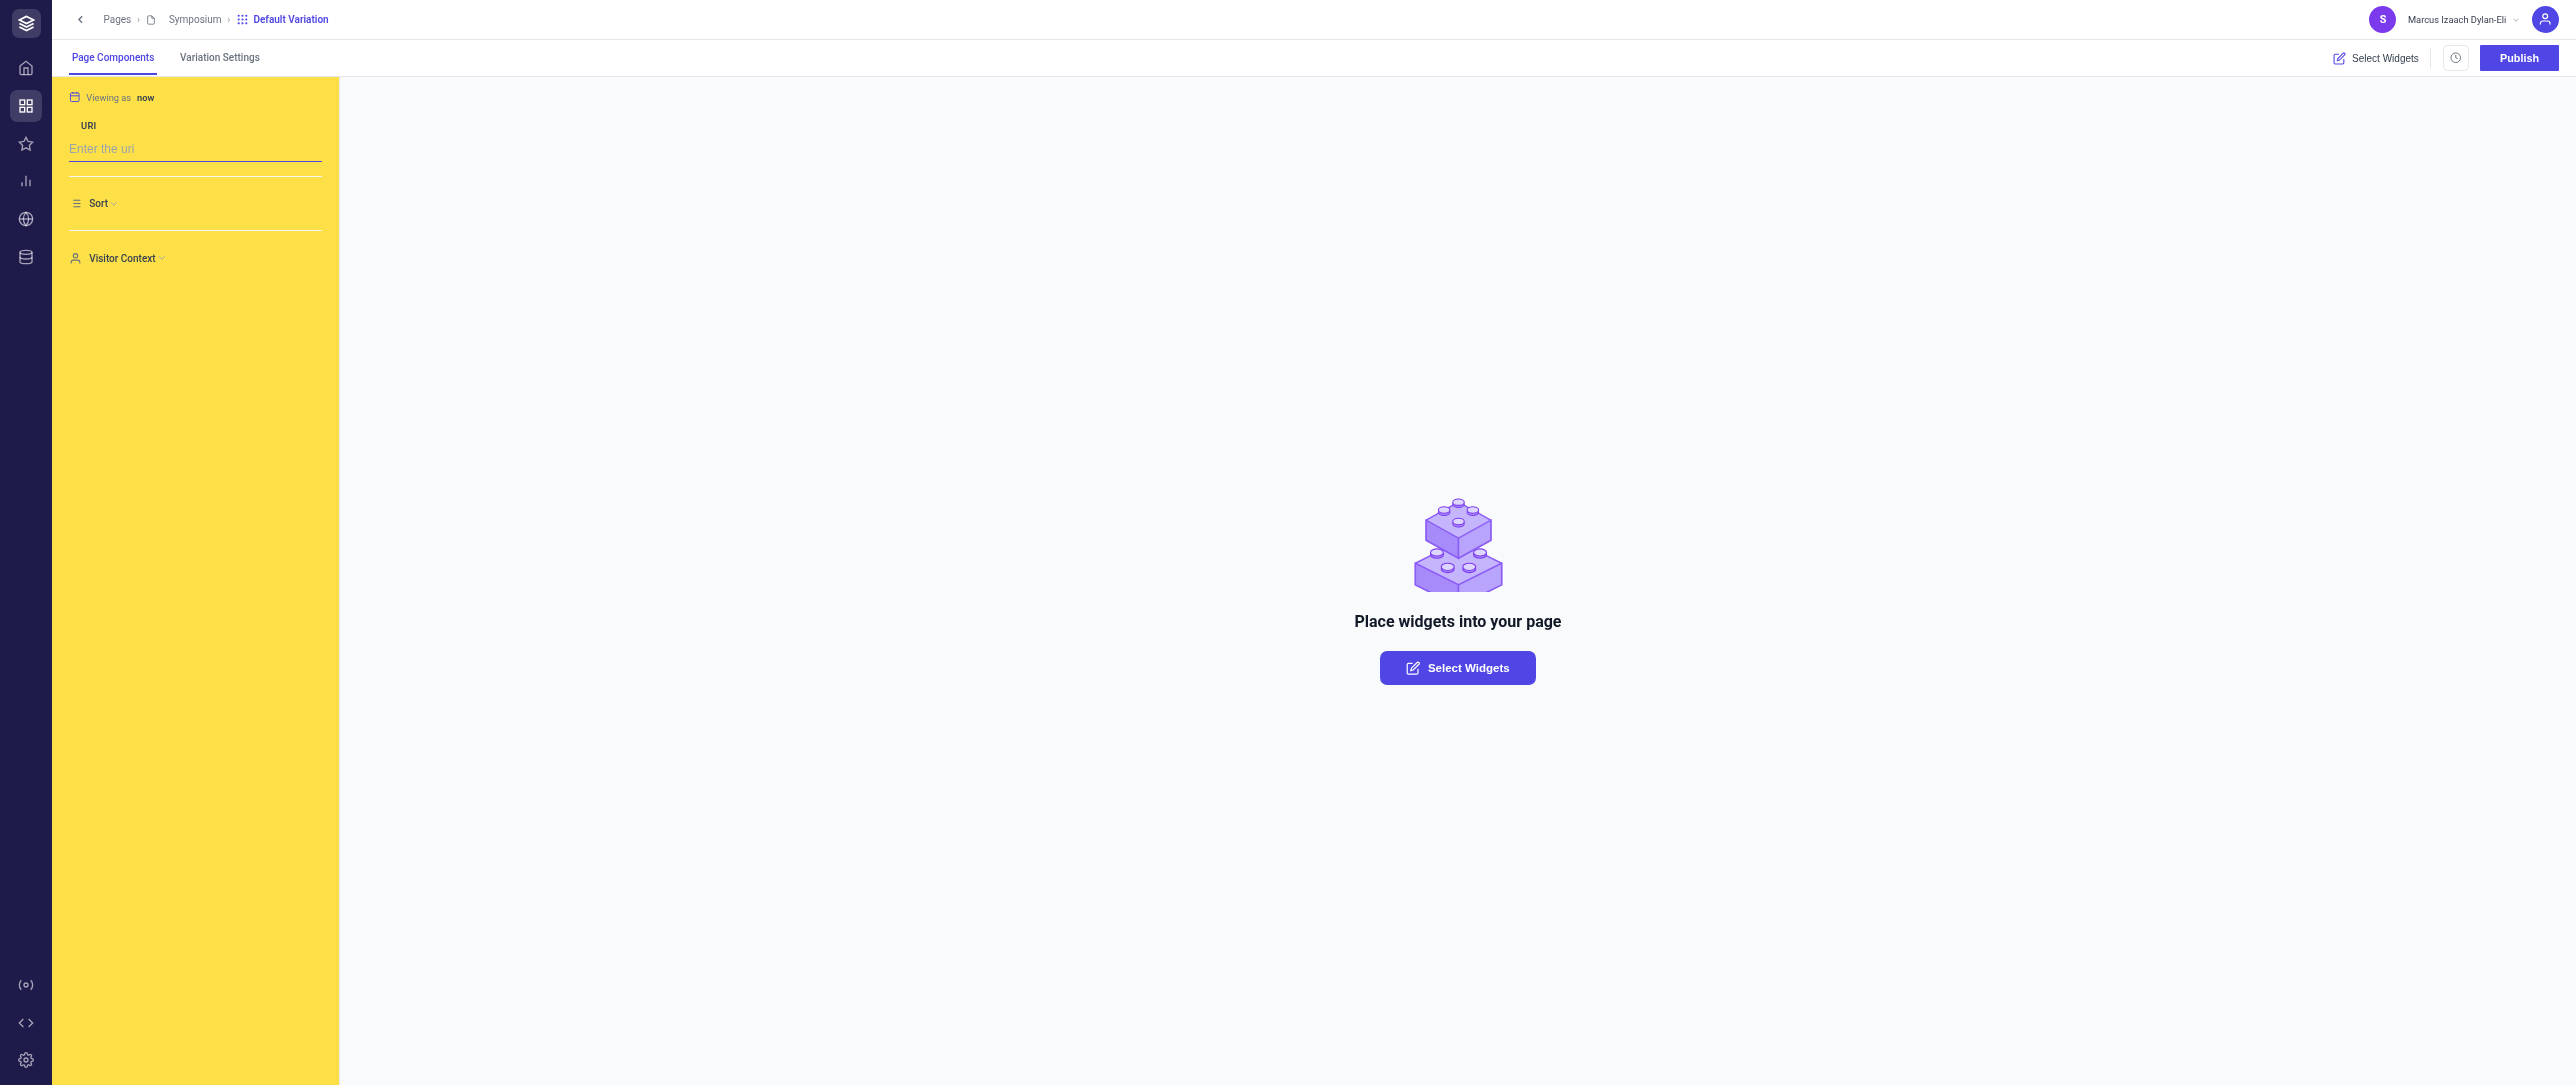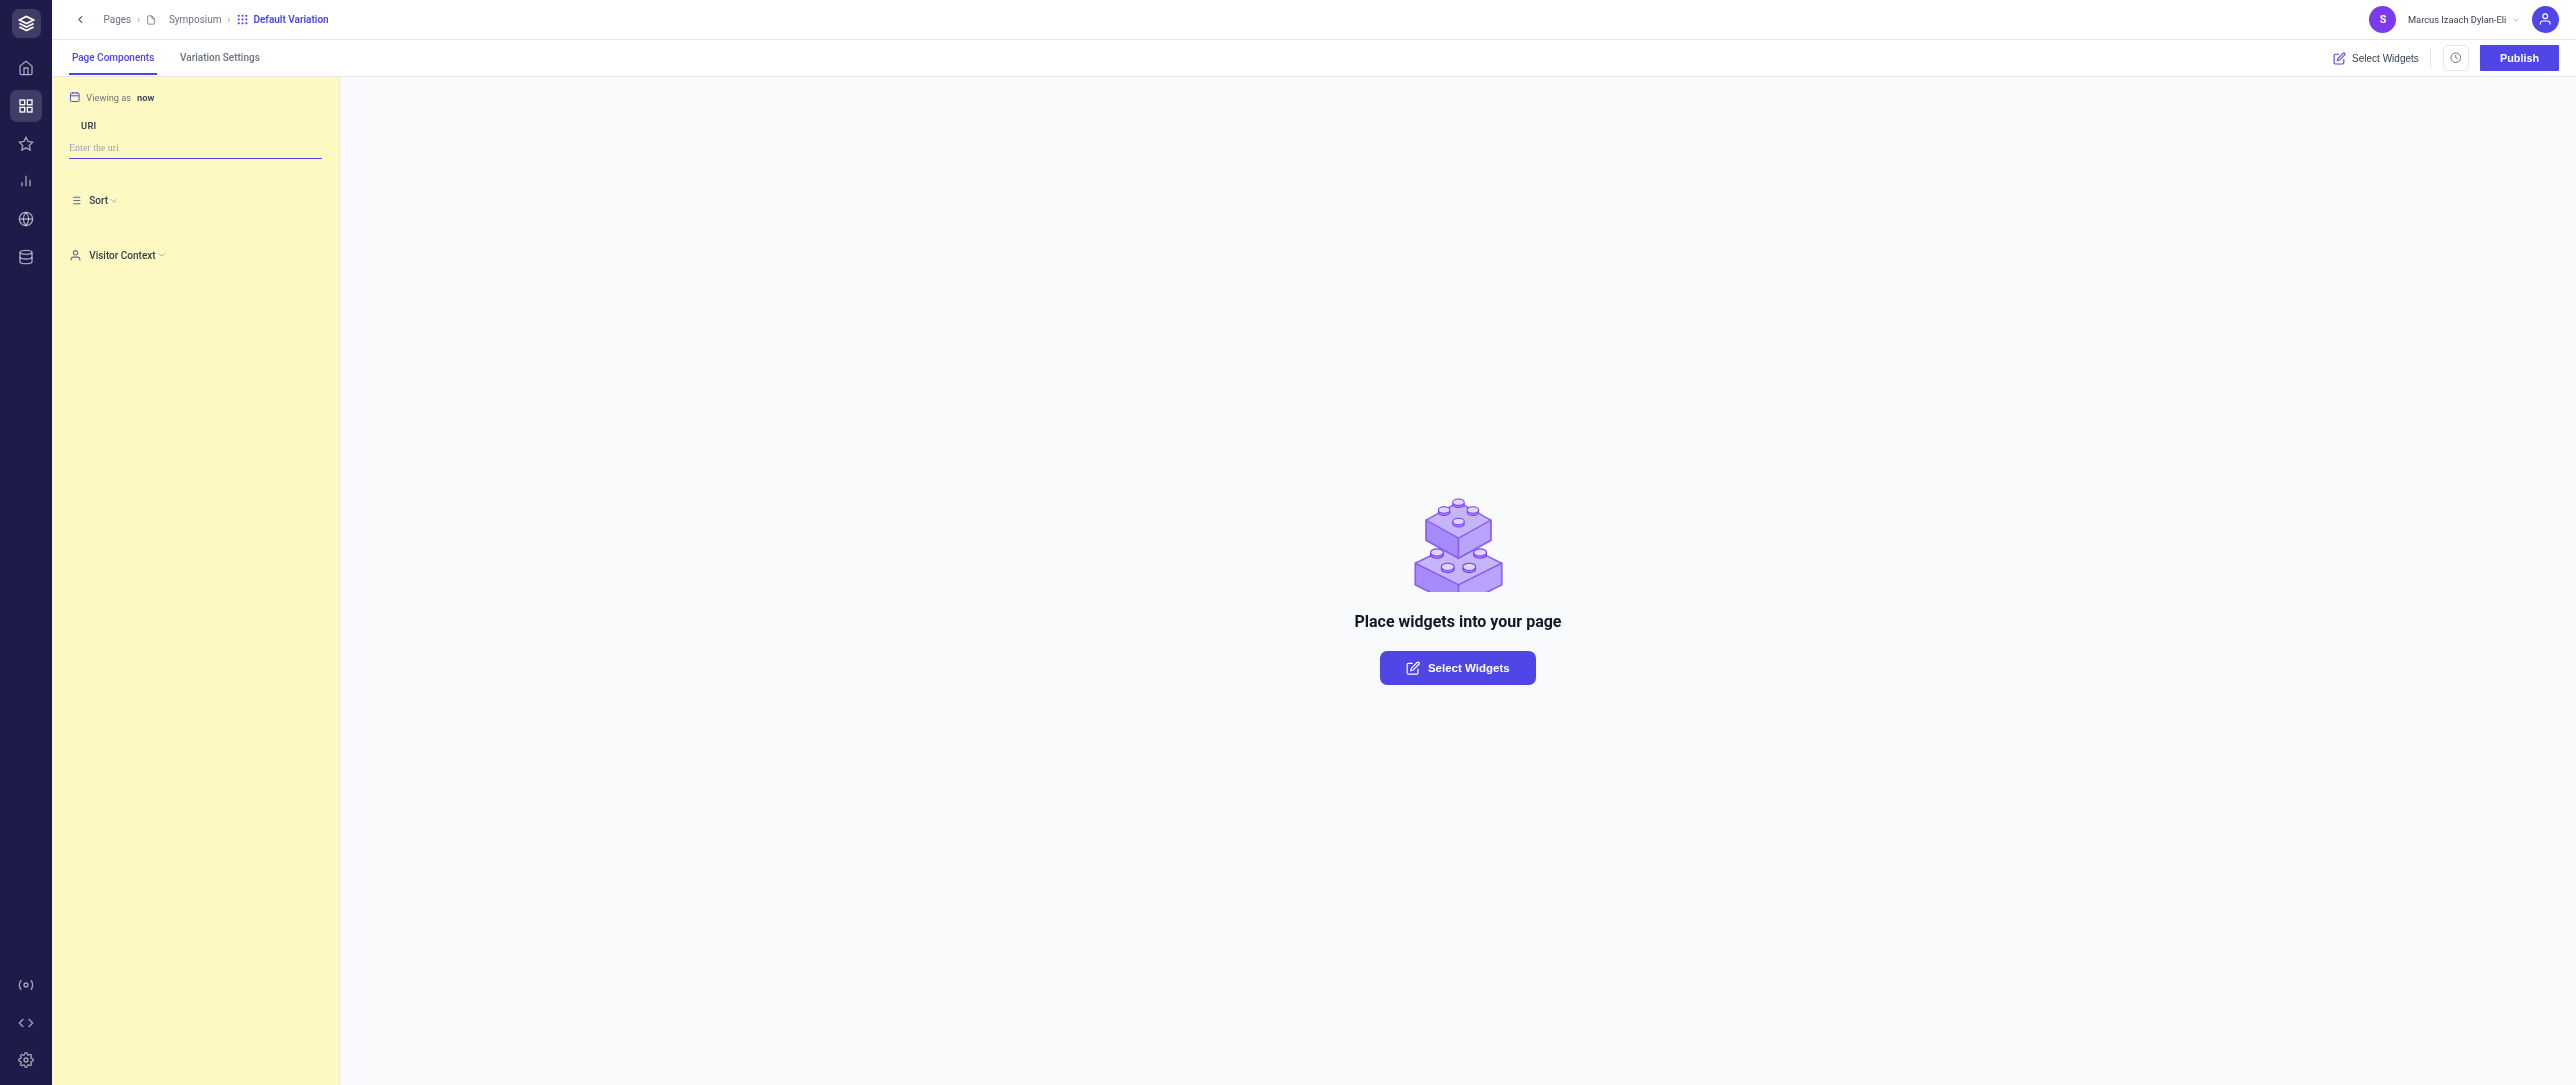--- a/index.html
+++ b/index.html
@@ -154,21 +154,21 @@
     
     .content {
       flex: 1;
       display: flex;
       overflow: hidden;
     }
 
     
     .left-panel {
       width: 288px;
-      background: #fef9c3;
+      background: #fde047;
       border-right: 0.7px solid #e5e7eb;
       flex-shrink: 0;
       padding: 14.4px 17px;
       overflow-y: auto;
     }
 
     
     .viewing-as {
       display: flex; align-items: center; gap: 5.8px;
       font-size: 9.3px; color: #6b7280;
@@ -183,25 +183,24 @@
       margin-bottom: 7.2px;
       text-transform: uppercase;
       letter-spacing: 0.03em;
       padding-left: 12px;
     }
     .uri-input {
       width: 100%;
       border: none;
       border-bottom: 1.4px solid #4f46e5;
       padding: 4.3px 0;
-      font-size: 10px;
+      font-size: 12px;
       color: #374151;
       outline: none;
       background: transparent;
-      font-family: Liberation Serif, serif;
     }
     .uri-input::placeholder { color: #9ca3af; }
     .divider { border: none; border-top: 0.7px solid #f3f4f6; margin: 14.4px 0; }
 
     
     .collapsible-row {
       display: flex; align-items: center; justify-content: flex-start;
       cursor: pointer; padding: 5.8px 0;
     }
     .collapsible-row-left {

